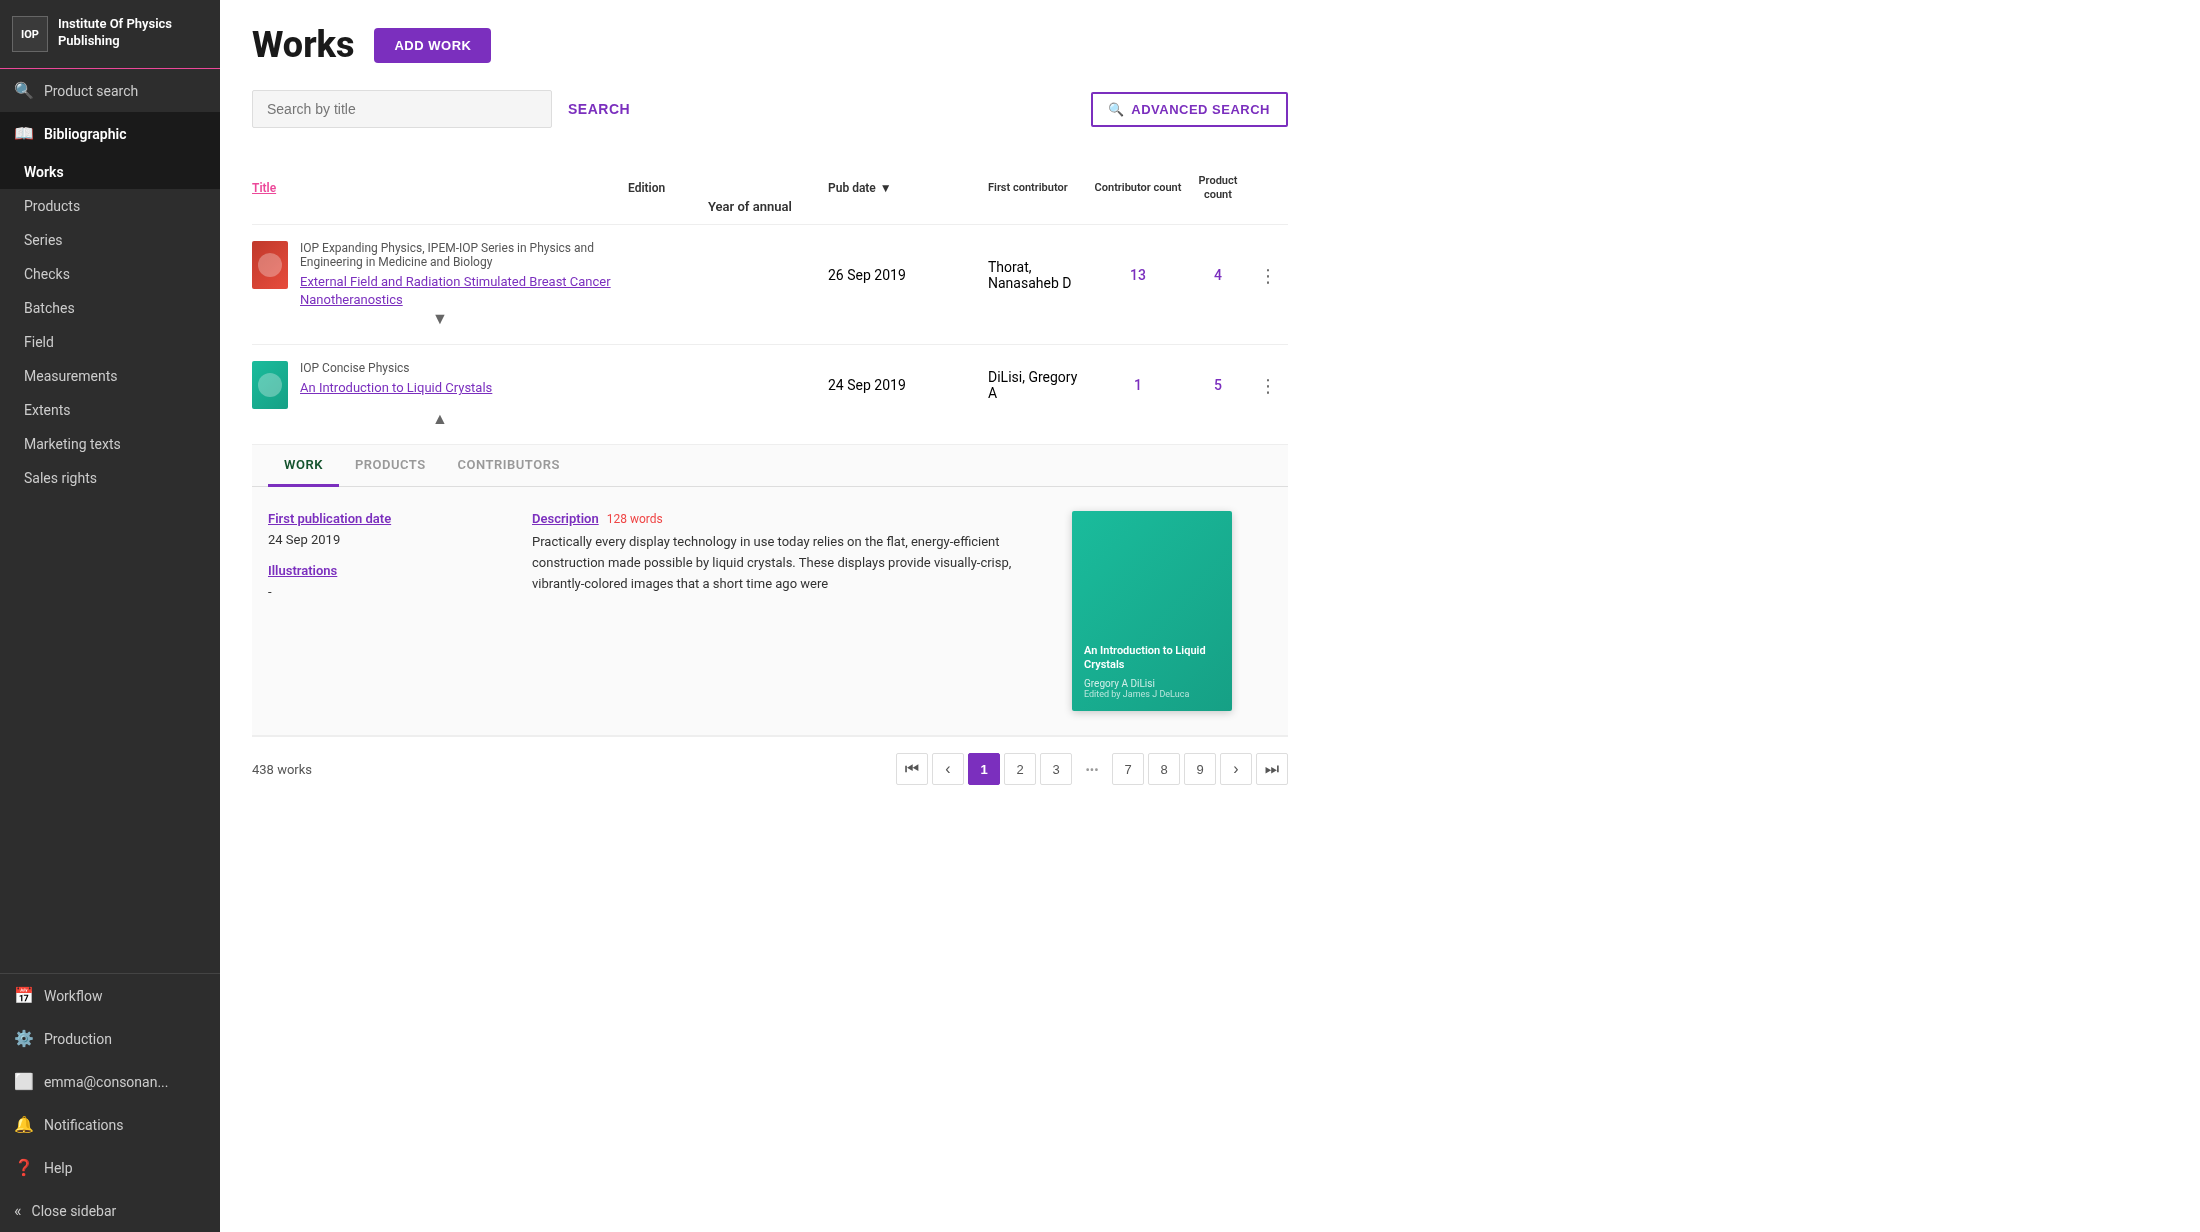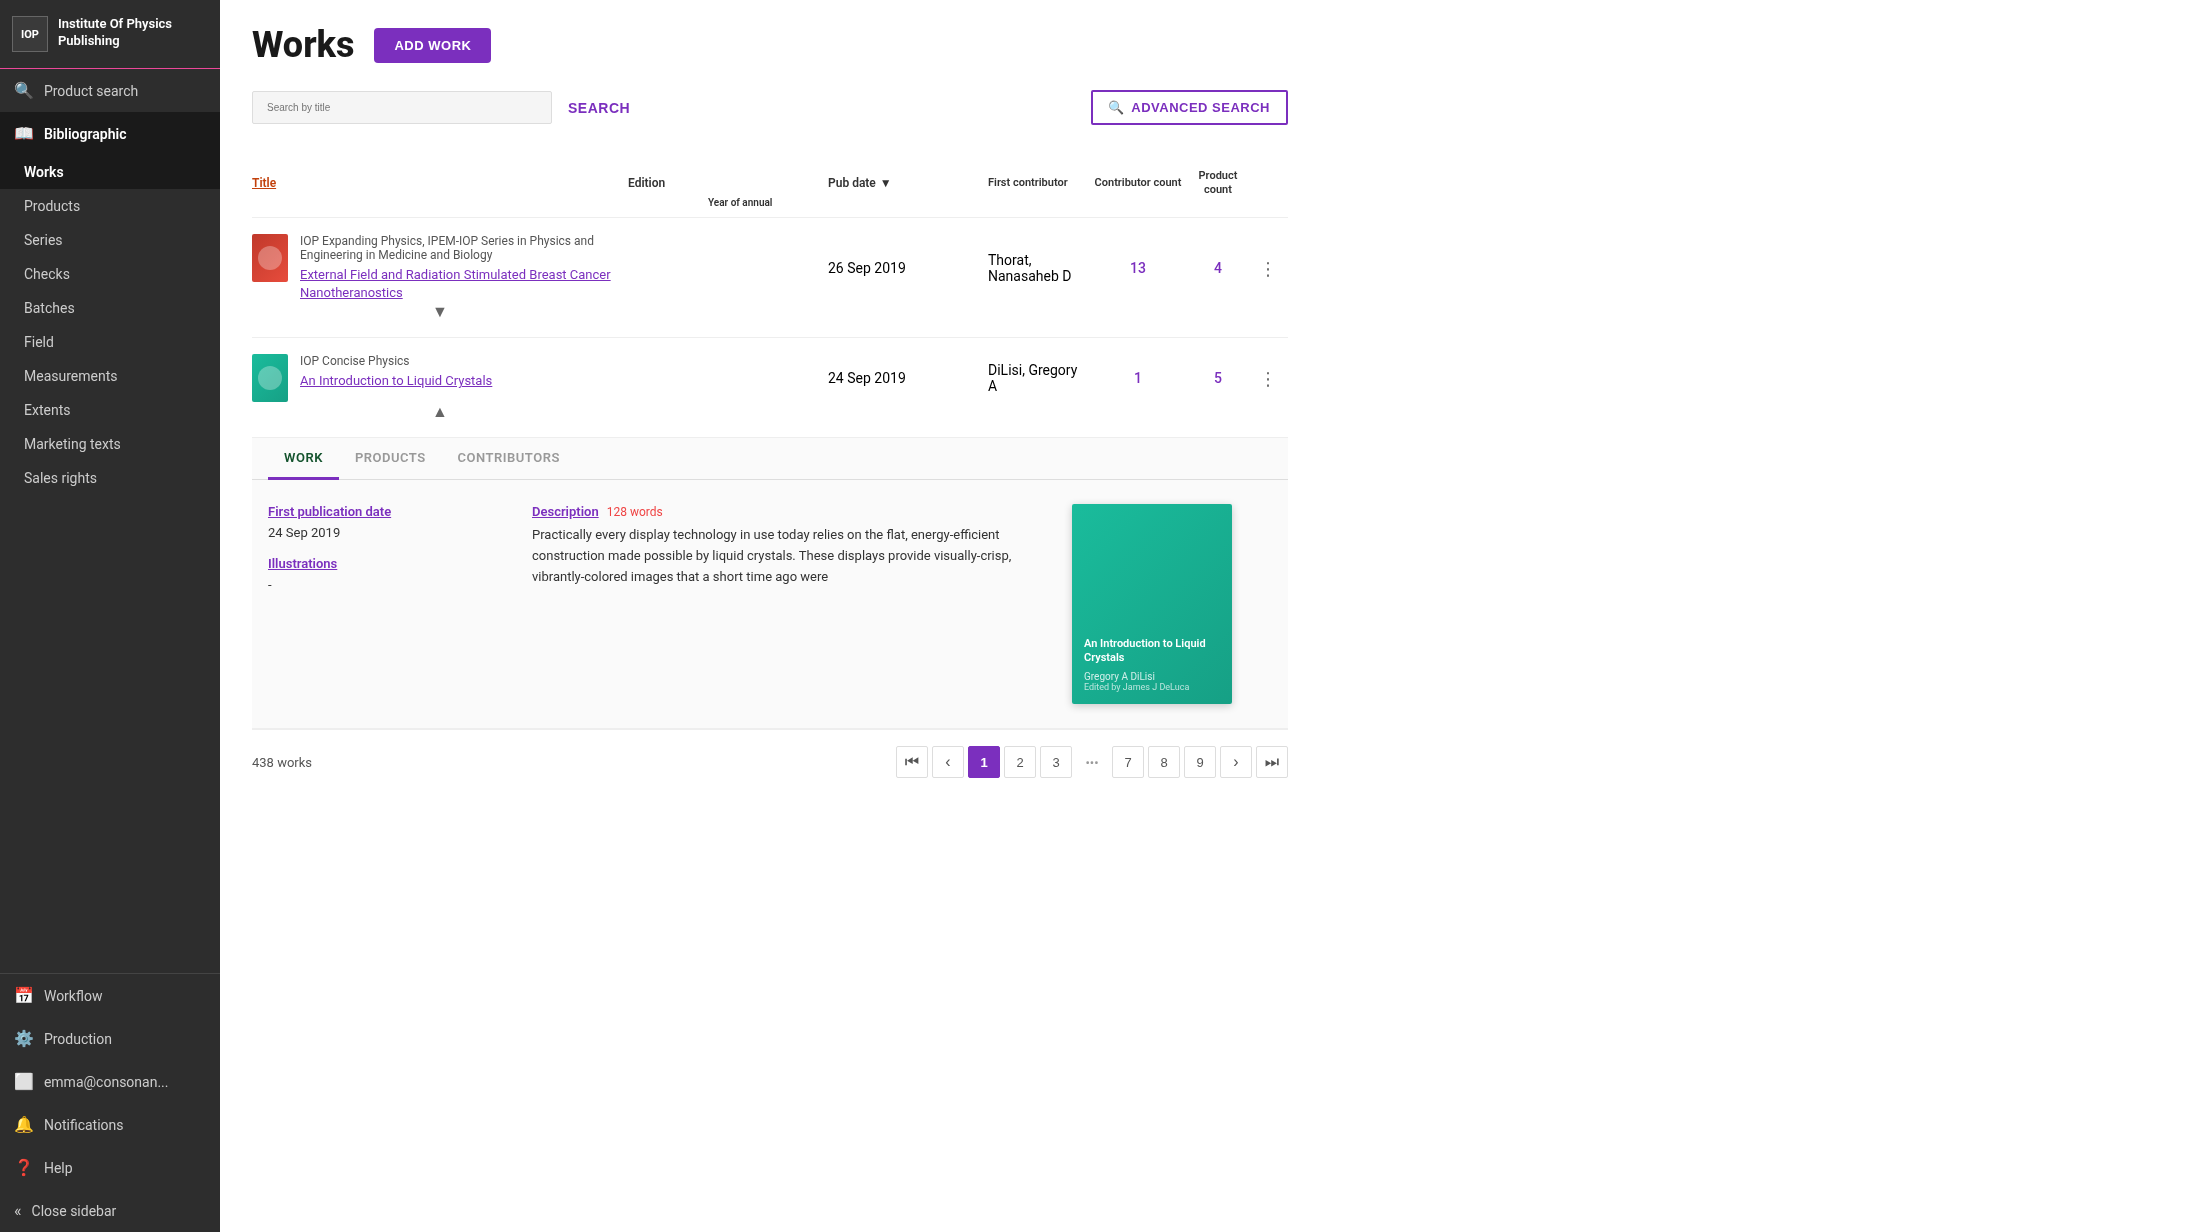--- a/index.html
+++ b/index.html
@@ -26,28 +26,28 @@
     .main { flex: 1; overflow-y: auto; background: #fff; }
     .main-inner { padding: 24px 32px; max-width: 1100px; }
 
     
     .page-header { display: flex; align-items: center; margin-bottom: 24px; }
     .page-title { font-size: 36px; font-weight: 800; color: #1a1a1a; margin-right: 20px; }
     .add-work-btn { background: #7b2fbe; color: #fff; border: none; padding: 10px 20px; font-size: 13px; font-weight: 700; border-radius: 4px; cursor: pointer; text-transform: uppercase; letter-spacing: 0.5px; }
 
     
     .search-bar { display: flex; align-items: center; margin-bottom: 24px; }
-    .search-input { width: 300px; padding: 10px 14px; border: 1px solid #ddd; background: #f5f5f5; font-size: 10px; color: #999; outline: none; border-radius: 2px; }
+    .search-input { width: 300px; padding: 10px 14px; border: 1px solid #ddd; background: #f5f5f5; font-size: 14px; color: #999; outline: none; border-radius: 2px; }
     .search-btn { margin-left: 16px; background: none; border: none; color: #7b2fbe; font-weight: 700; font-size: 14px; cursor: pointer; text-transform: uppercase; letter-spacing: 0.5px; }
     .advanced-search-btn { margin-left: auto; display: flex; align-items: center; border: 2px solid #7b2fbe; color: #7b2fbe; padding: 8px 16px; font-weight: 700; font-size: 13px; cursor: pointer; background: none; border-radius: 2px; text-transform: uppercase; letter-spacing: 0.5px; }
     .advanced-search-btn .icon { margin-right: 6px; }
 
     
     .table-header { display: grid; grid-template-columns: 1fr 80px 120px 160px 100px 100px 60px 40px; align-items: center; padding: 8px 0; border-bottom: 1px solid #eee; color: #333; font-size: 12px; font-weight: 600; }
-    .col-title { color: #c2410c; text-decoration: underline; cursor: pointer; }
+    .col-title { color: #ec4899; text-decoration: underline; cursor: pointer; }
     .col-right { text-align: center; }
     .col-pub-date { display: flex; align-items: center; cursor: pointer; }
     .col-pub-date .sort-arrow { margin-left: 4px; }
 
     
     .work-row { border-bottom: 1px solid #eee; }
     .work-row-main { display: grid; grid-template-columns: 1fr 80px 120px 160px 100px 100px 60px 40px; align-items: center; padding: 16px 0; }
     .work-title-area { display: flex; align-items: flex-start; }
     .work-cover { width: 36px; height: 48px; margin-right: 12px; flex-shrink: 0; border-radius: 2px; overflow: hidden; }
     .cover-red { background: linear-gradient(135deg, #c0392b, #e74c3c); display: flex; align-items: center; justify-content: center; width: 36px; height: 48px; }
@@ -159,21 +159,21 @@
       <button class="search-btn">SEARCH</button>
       <button class="advanced-search-btn">
         <span class="icon">🔍</span>
         <span>ADVANCED SEARCH</span>
       </button>
     </div>
 
     <div class="table-header">
       <span class="col-title">Title</span>
       <span>Edition</span>
-      <span style="font-size:10px; line-height:1.3;margin-top:39px;">Year of annual</span>
+      <span style="font-size:13px; line-height:1.3;margin-top:39px;">Year of annual</span>
       <span class="col-pub-date">
         <span>Pub date</span>
         <span class="sort-arrow">▼</span>
       </span>
       <span style="font-size:11px; line-height:1.3;">First contributor</span>
       <span class="col-right" style="font-size:11px; line-height:1.3;">Contributor count</span>
       <span class="col-right" style="font-size:11px; line-height:1.3;">Product count</span>
       <span></span>
     </div>
 

